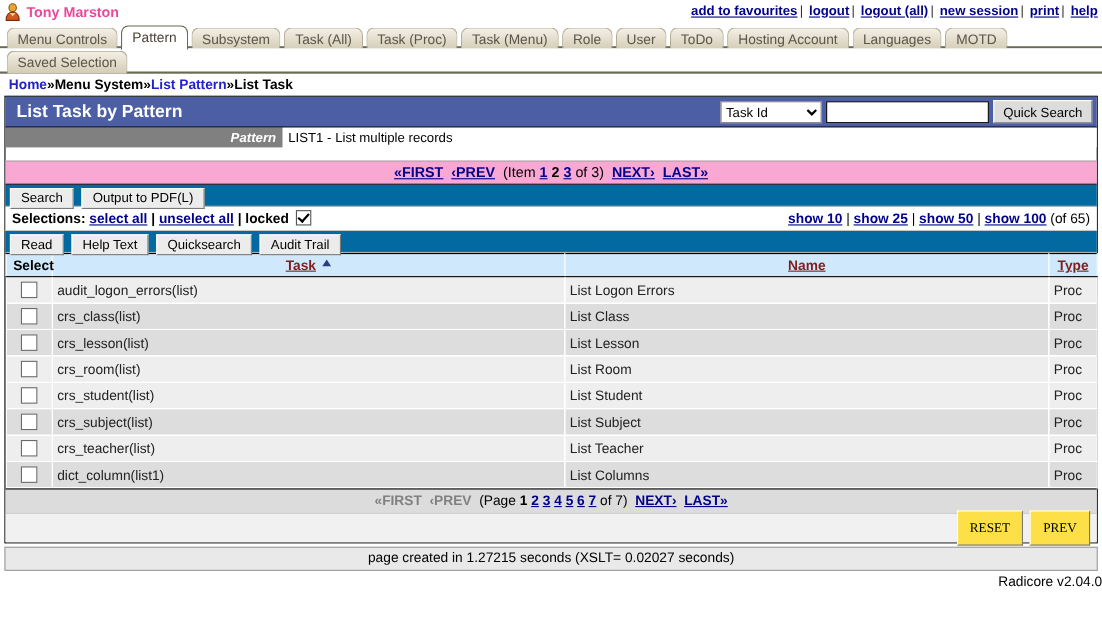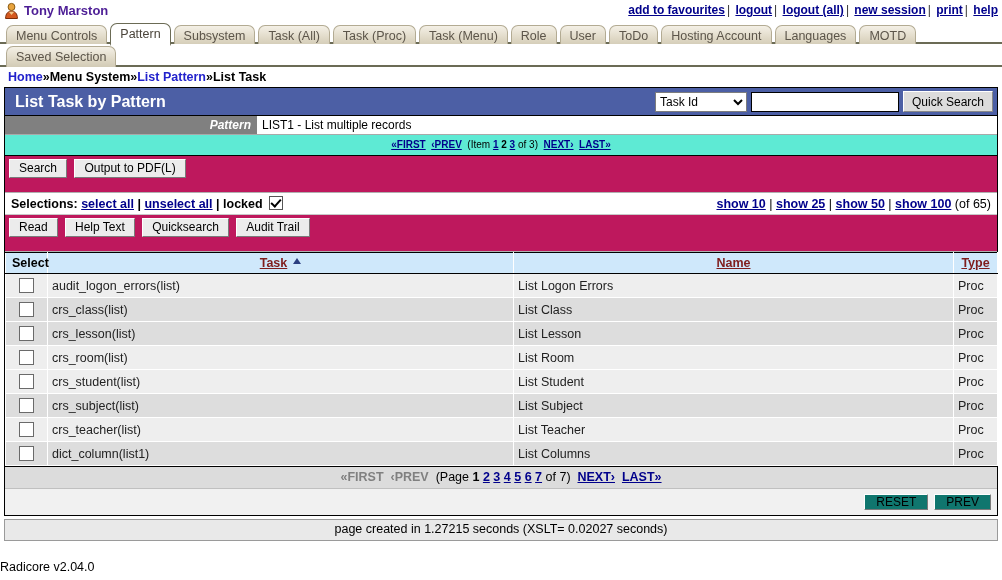--- a/index.html
+++ b/index.html
@@ -15,21 +15,21 @@
 
   
   .topbar {
     position: relative;
     height: 21px;
     padding: 0;
   }
   .user-block {
     position: absolute; left: 4px; top: 2px;
     display: flex; align-items: center; gap: 5px;
-    font-size: 13px; font-weight: bold; color: #4c1d95;
+    font-size: 13px; font-weight: bold; color: #ec4899;
   }
   .user-icon { width: 15px; height: 17px; position: relative; display:inline-block; }
   .links-block {
     position: absolute; right: 4px; top: 3px;
     font-size: 12px; color: #333;
   }
   .links-block a {
     color: #00008B; text-decoration: underline; font-weight: bold;
   }
   .links-block .sep { color: #333; padding: 0 2px; font-weight: normal;}
@@ -157,39 +157,40 @@
   }
   .patternstrip .val {
     flex: 1;
     background: #fff;
     padding-left: 5px;
     line-height: 18px;
   }
 
   
   .pager-top {
-    background: #5eead4;
+    background: #f9a8d4;
     border-top: 1px solid #a9a9a9;
     border-bottom: 1px solid #000;
     height: 20px;
     line-height: 20px;
     text-align: center;
-    font-size: 10px;
+    font-size: 13px;
+    margin-top: 12px;
   }
   .pager-top a, .pager-bot a { color: #00008B; font-weight: bold; text-decoration: underline; }
   .pager-top .cur, .pager-bot .cur { font-weight: bold; color: #000; text-decoration: none; }
   .pager-top .plain, .pager-bot .plain { color: #000; font-weight: normal; }
   .pager-bot .disabled { color: #808080; font-weight: bold; text-decoration: none;}
 
   
   .buttonbar {
-    background: #be185d;
+    background: #0369a1;
     border-bottom: 1px solid #b0b0b0;
     padding: 3px 4px;
-    height: 37px;
+    height: 20px;
     box-sizing: border-box;
   }
   .btn {
     font-family: "Liberation Sans", sans-serif;
     font-size: 12px;
     height: 19px;
     line-height: 17px;
     padding: 0 9px;
     margin-right: 4px;
     background: #ececec;
@@ -303,48 +304,48 @@
     background: #f1f1f1;
     border-top: 1px solid #c0c0c0;
     height: 27px;
     display: flex;
     justify-content: flex-end;
     align-items: center;
     padding-right: 6px;
     box-sizing: border-box;
   }
   .btn-wide {
-    font-family: Liberation Sans, sans-serif;
+    font-family: Liberation Serif, serif;
     font-size: 12px;
-    height: 16px;
+    height: 32px;
     padding: 0 11px;
     margin-left: 6px;
-    background: #0f766e;
+    background: #fde047;
     border: 1px solid #7a7a7a;
     border-top-color: #ffffff;
     border-left-color: #ffffff;
     cursor: pointer;
   }
 
   
   .footer-time {
     margin: 3px 4px 0 4px;
     background: #e9e9e9;
     border: 1px solid #9a9a9a;
     height: 20px;
     line-height: 18px;
     text-align: center;
     font-size: 12.5px;
     color: #000000;
   }
   .footer-ver {
-    text-align: left;
+    text-align: right;
     font-size: 12.5px;
     color: #000;
-    padding-top: 19px;
+    padding-top: 3px;
   }
 </style>
 </head>
 <body>
 
 <div class="topbar">
   <div class="user-block">
     <span class="user-icon">
       <svg width="15" height="17" viewBox="0 0 15 17">
         <ellipse cx="7.5" cy="5" rx="3.4" ry="3.6" fill="#e8a33d" stroke="#8a5a12" stroke-width="1"></ellipse>

